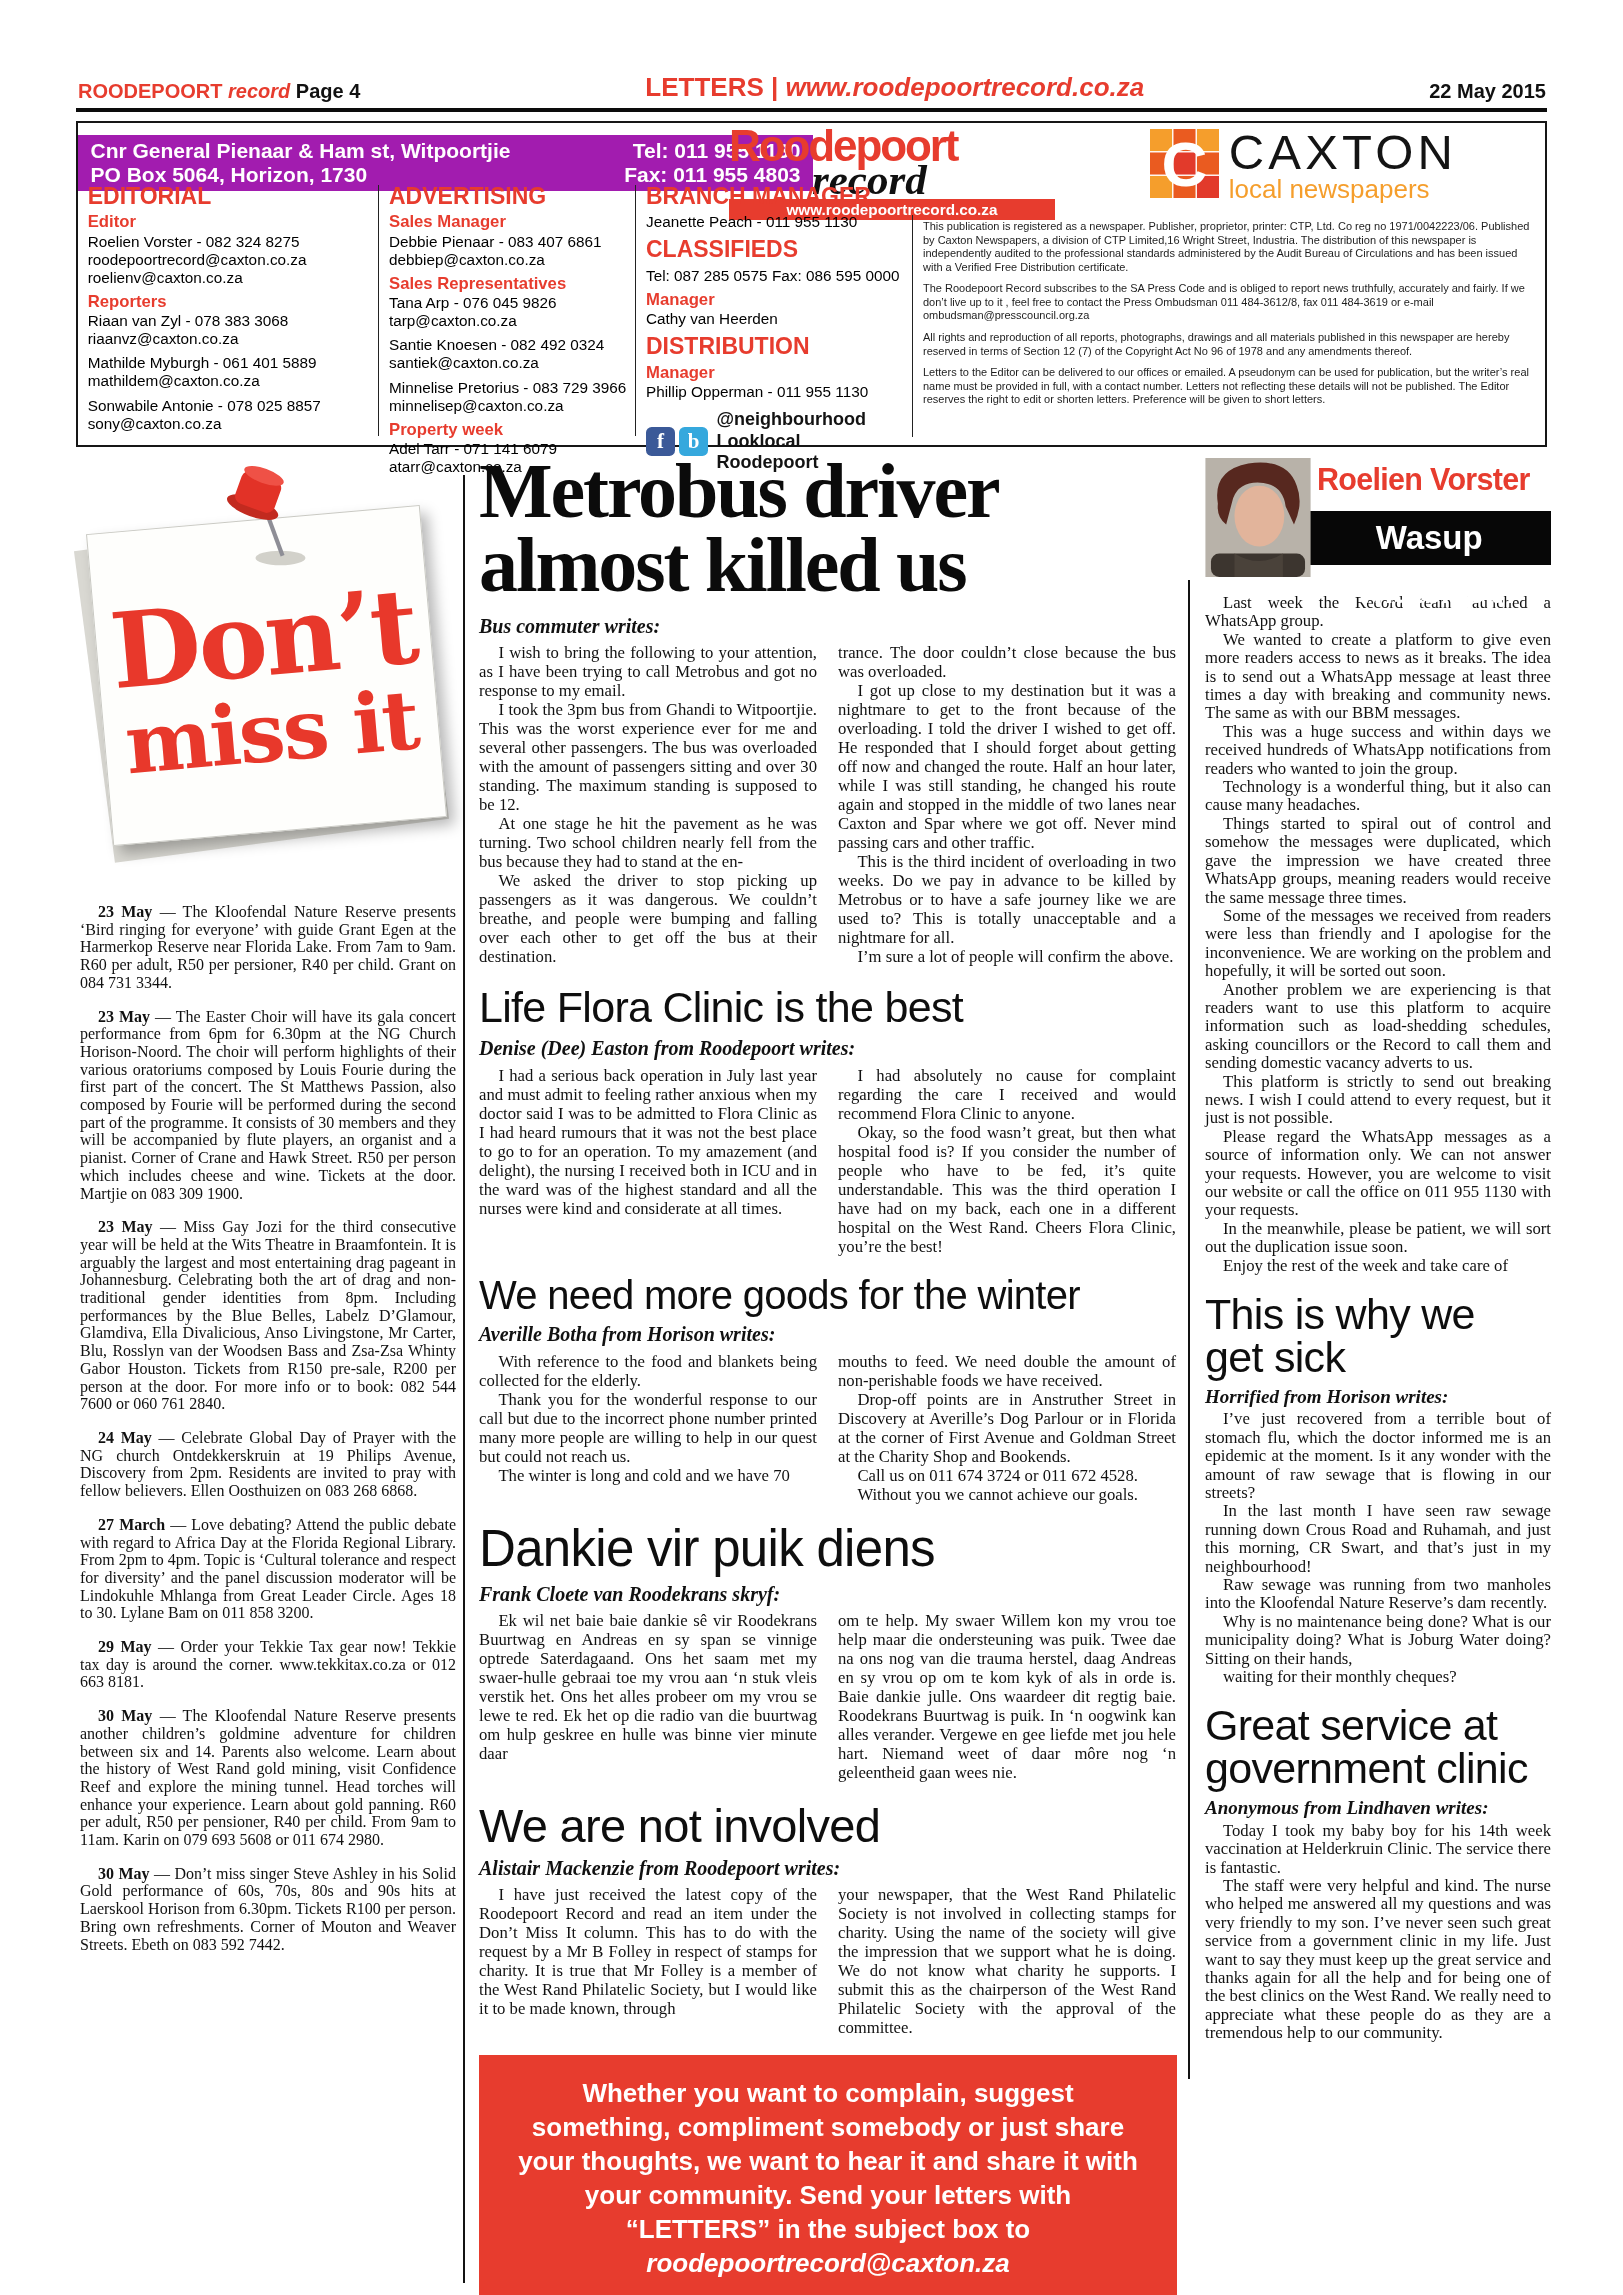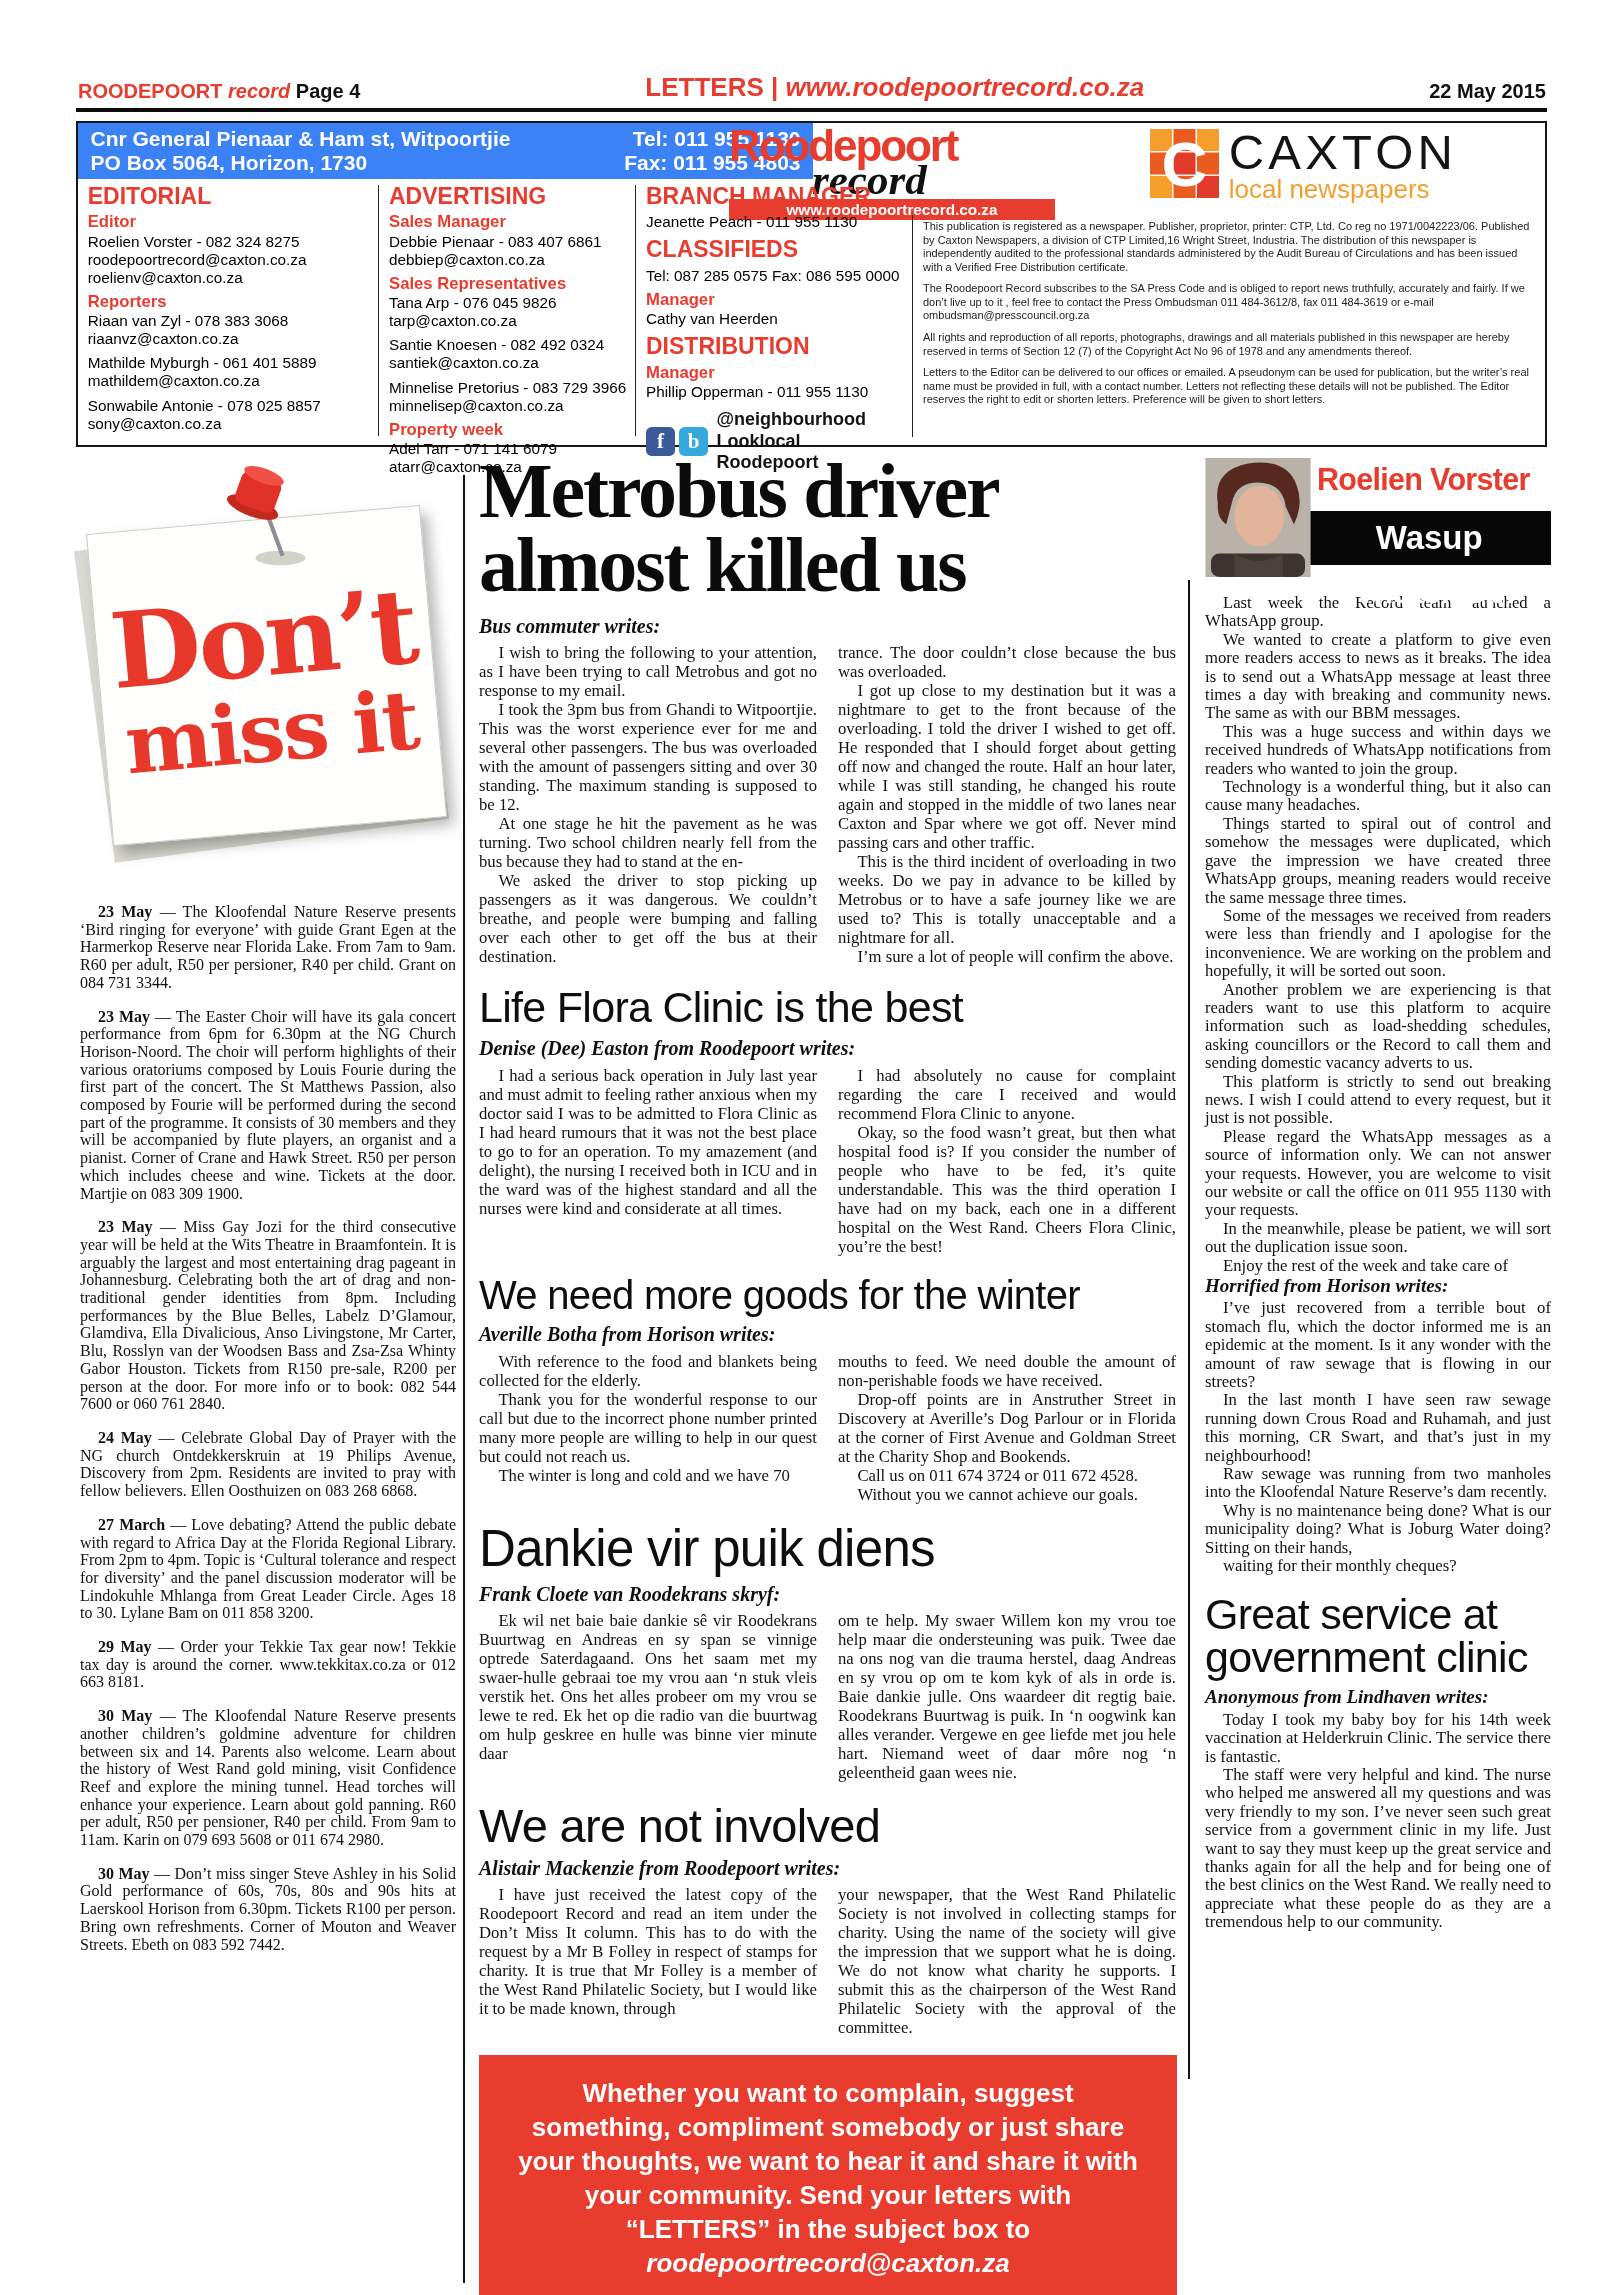--- a/index.html
+++ b/index.html
@@ -12,21 +12,21 @@
   .th-left{font-size:20px;color:#e73c2e;}
   .th-left .pg{color:#111;}
   .th-left .it{font-style:italic;}
   .th-center{font-size:26px;color:#e73c2e;}
   .th-center .url{font-style:italic;}
   .th-right{font-size:20px;color:#111;}
   .top-rule{position:absolute;top:108px;left:76px;width:1471px;height:4.2px;background:#0c0c0c;}
   
   .mast{position:absolute;top:121px;left:76px;width:1471px;height:326px;
         border:2.1px solid #161616;box-sizing:border-box;font-family:"Liberation Sans",sans-serif;}
-  .mast-banner{position:absolute;left:0;top:0;width:735px;height:56px;background:#3b82f6;
+  .mast-banner{position:absolute;left:0;top:12px;width:735px;height:56px;background:#a21caf;
                color:#fff;font-weight:bold;display:flex;justify-content:space-between;
                padding:4.2px 12.5px 0 12.5px;box-sizing:border-box;}
   .mast-banner .addr{font-size:21px;line-height:24px;}
   .mast-banner .tels{font-size:21px;line-height:24px;text-align:right;}
   .mast-logo{position:absolute;left:651px;top:2.8px;width:333px;height:92px;}
   .mlogo-name{font-size:44px;font-weight:bold;color:#e73c2e;letter-spacing:-2.1px;line-height:40px;}
   .mlogo-rec{font-family:"Liberation Serif",serif;font-style:italic;font-weight:bold;
              font-size:43px;line-height:28px;color:#101010;margin-left:83px;}
   .mlogo-strip{margin-top:5.6px;width:326px;height:21px;background:#e73c2e;color:#fff;
                font-size:15.3px;font-weight:bold;text-align:center;line-height:21px;}
@@ -380,20 +380,24 @@
       <p>Technology is a wonderful thing, but it also can cause many headaches.</p>
       <p>Things started to spiral out of control and somehow the messages were duplicated, which gave the impression we have created three WhatsApp groups, meaning readers would receive the same message three times.</p>
       <p>Some of the messages we received from readers were less than friendly and I apologise for the inconvenience. We are working on the problem and hopefully, it will be sorted out soon.</p>
       <p>Another problem we are experiencing is that readers want to use this platform to acquire information such as load-shedding schedules, asking councillors or the Record to call them and sending domestic vacancy adverts to us.</p>
       <p>This platform is strictly to send out breaking news. I wish I could attend to every request, but it just is not possible.</p>
       <p>Please regard the WhatsApp messages as a source of information only. We can not answer your requests. However, you are welcome to visit our website or call the office on 011 955 1130 with your requests.</p>
       <p>In the meanwhile, please be patient, we will sort out the duplication issue soon.</p>
       <p>Enjoy the rest of the week and take care of</p>
     </div>
 
+    <div class="sb-head">
+      <div>This is why we</div>
+      <div>get sick</div>
+    </div>
     <p class="sb-byline">Horrified from Horison writes:</p>
     <div>
       <p class="sb-p">I’ve just recovered from a terrible bout of stomach flu, which the doctor informed me is an epidemic at the moment. Is it any wonder with the amount of raw sewage that is flowing in our streets?</p>
       <p class="sb-p">In the last month I have seen raw sewage running down Crous Road and Ruhamah, and just this morning, CR Swart, and that’s just in my neighbourhood!</p>
       <p class="sb-p">Raw sewage was running from two manholes into the Kloofendal Nature Reserve’s dam recently.</p>
       <p class="sb-p">Why is no maintenance being done? What is our municipality doing? What is Joburg Water doing? Sitting on their hands,</p>
       <p class="sb-p">waiting for their monthly cheques?</p>
     </div>
 
     <div class="sb-head">

